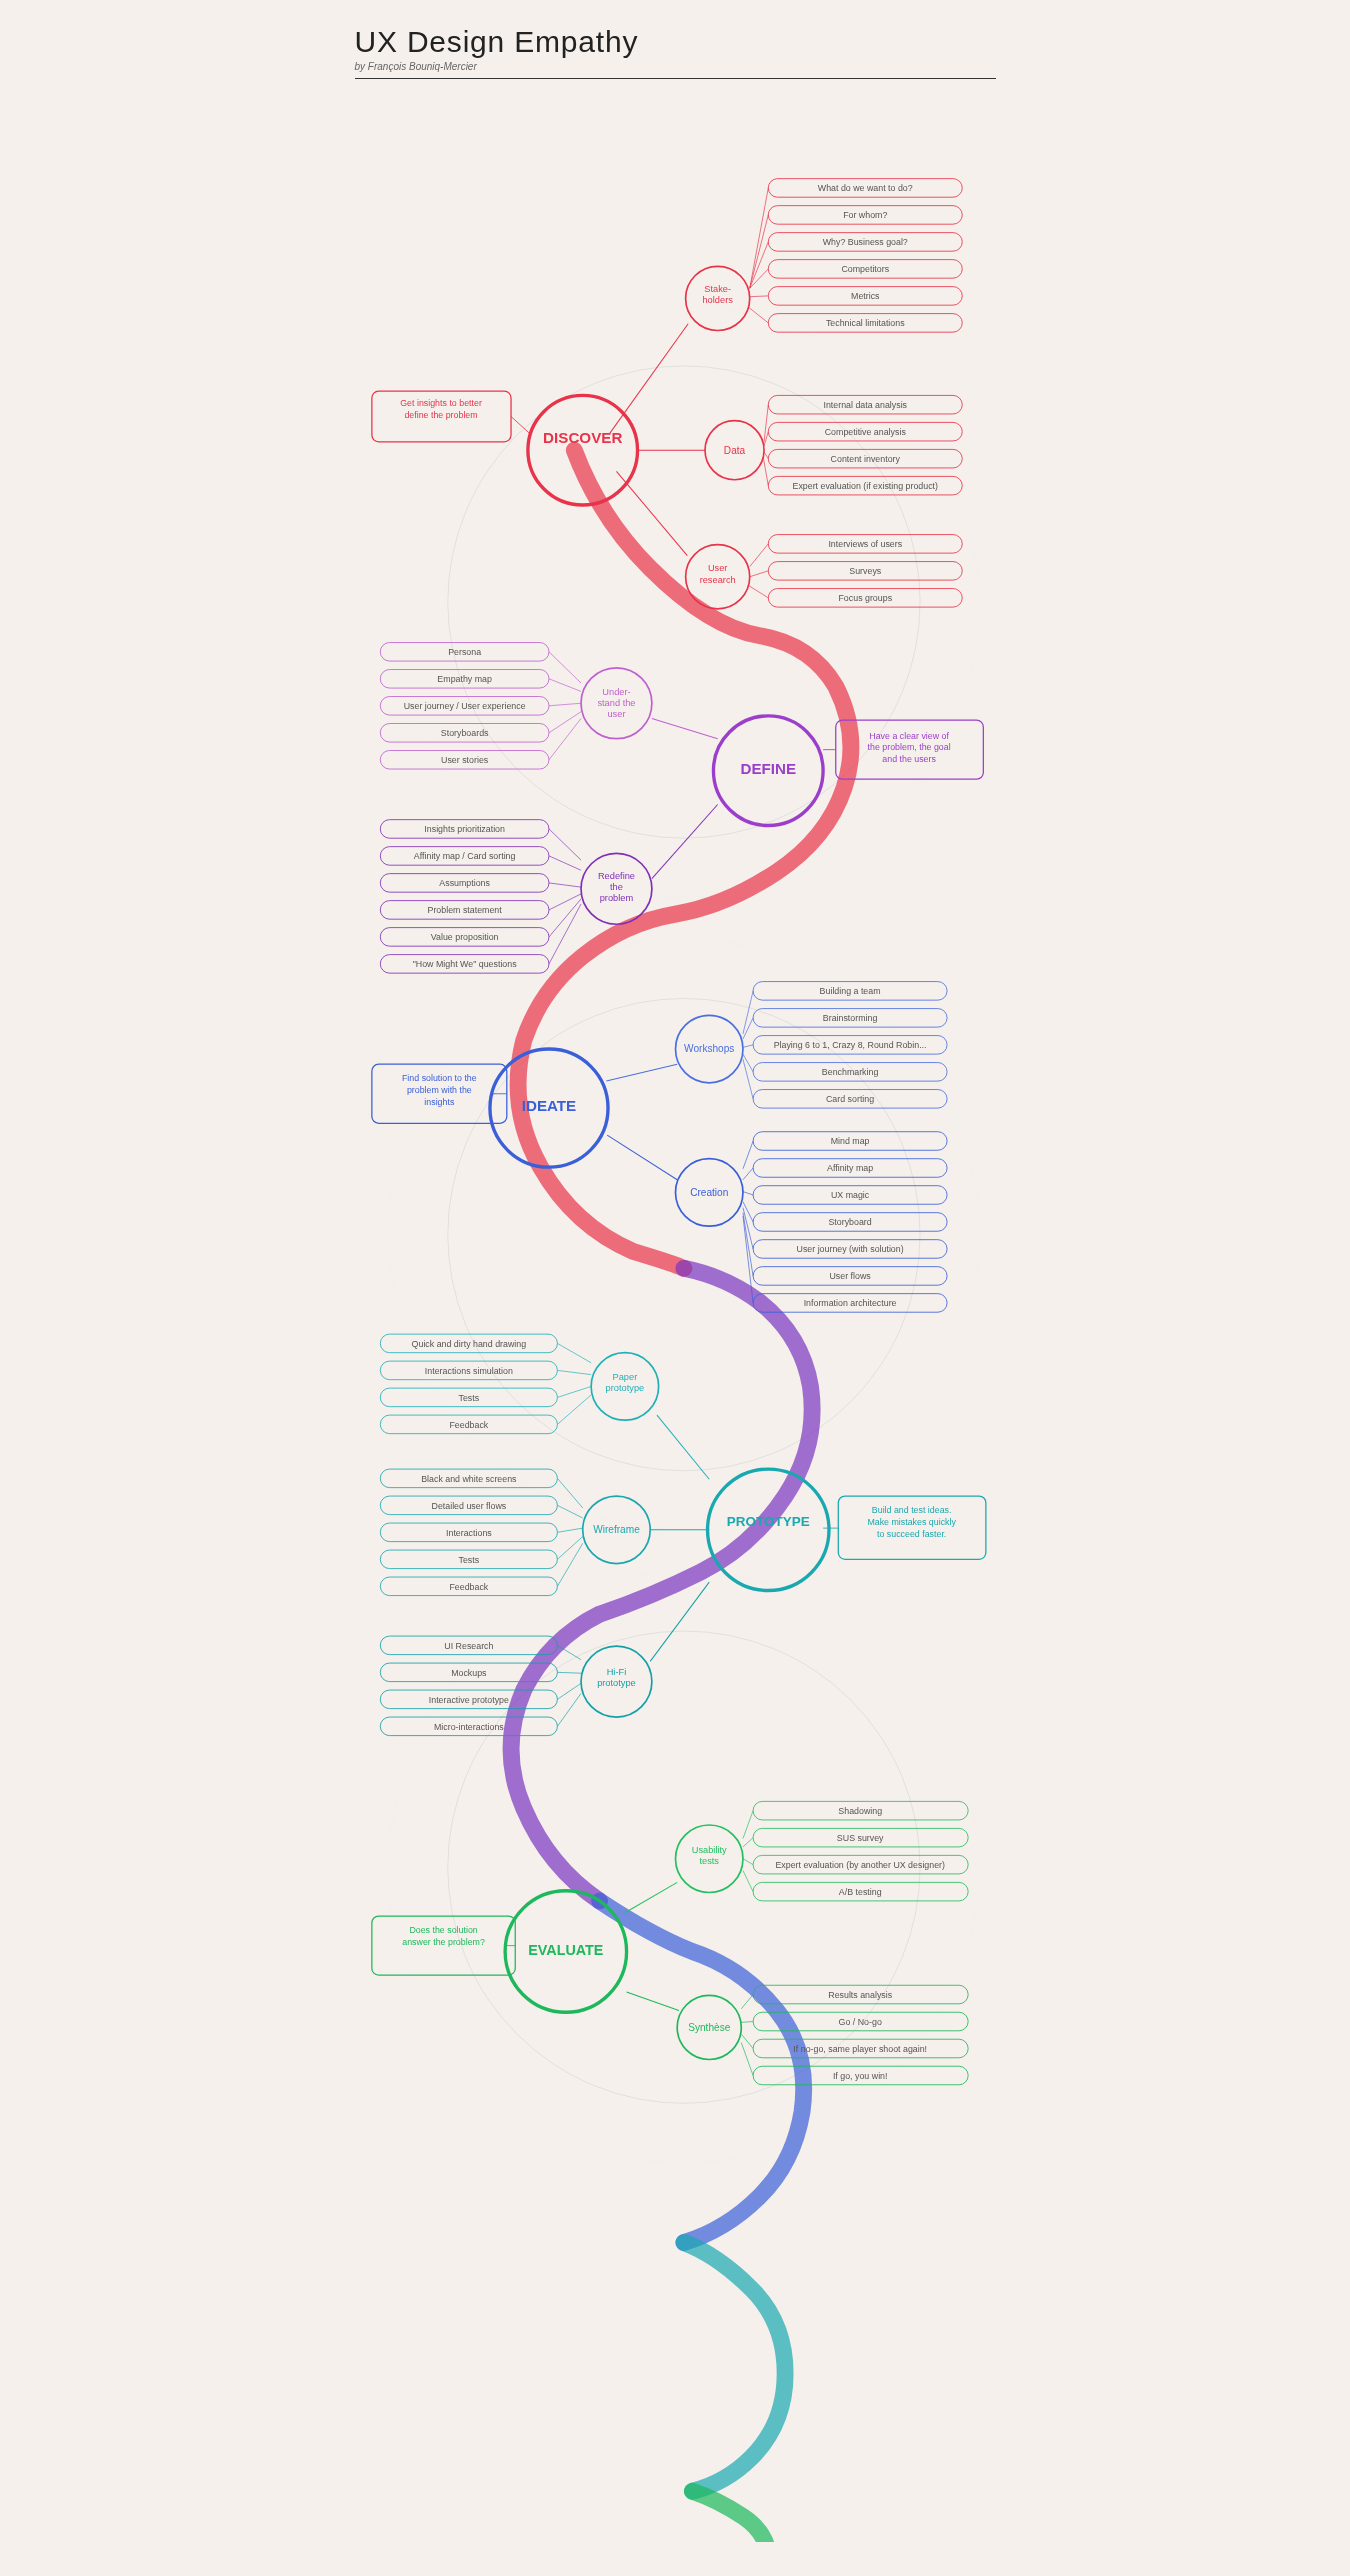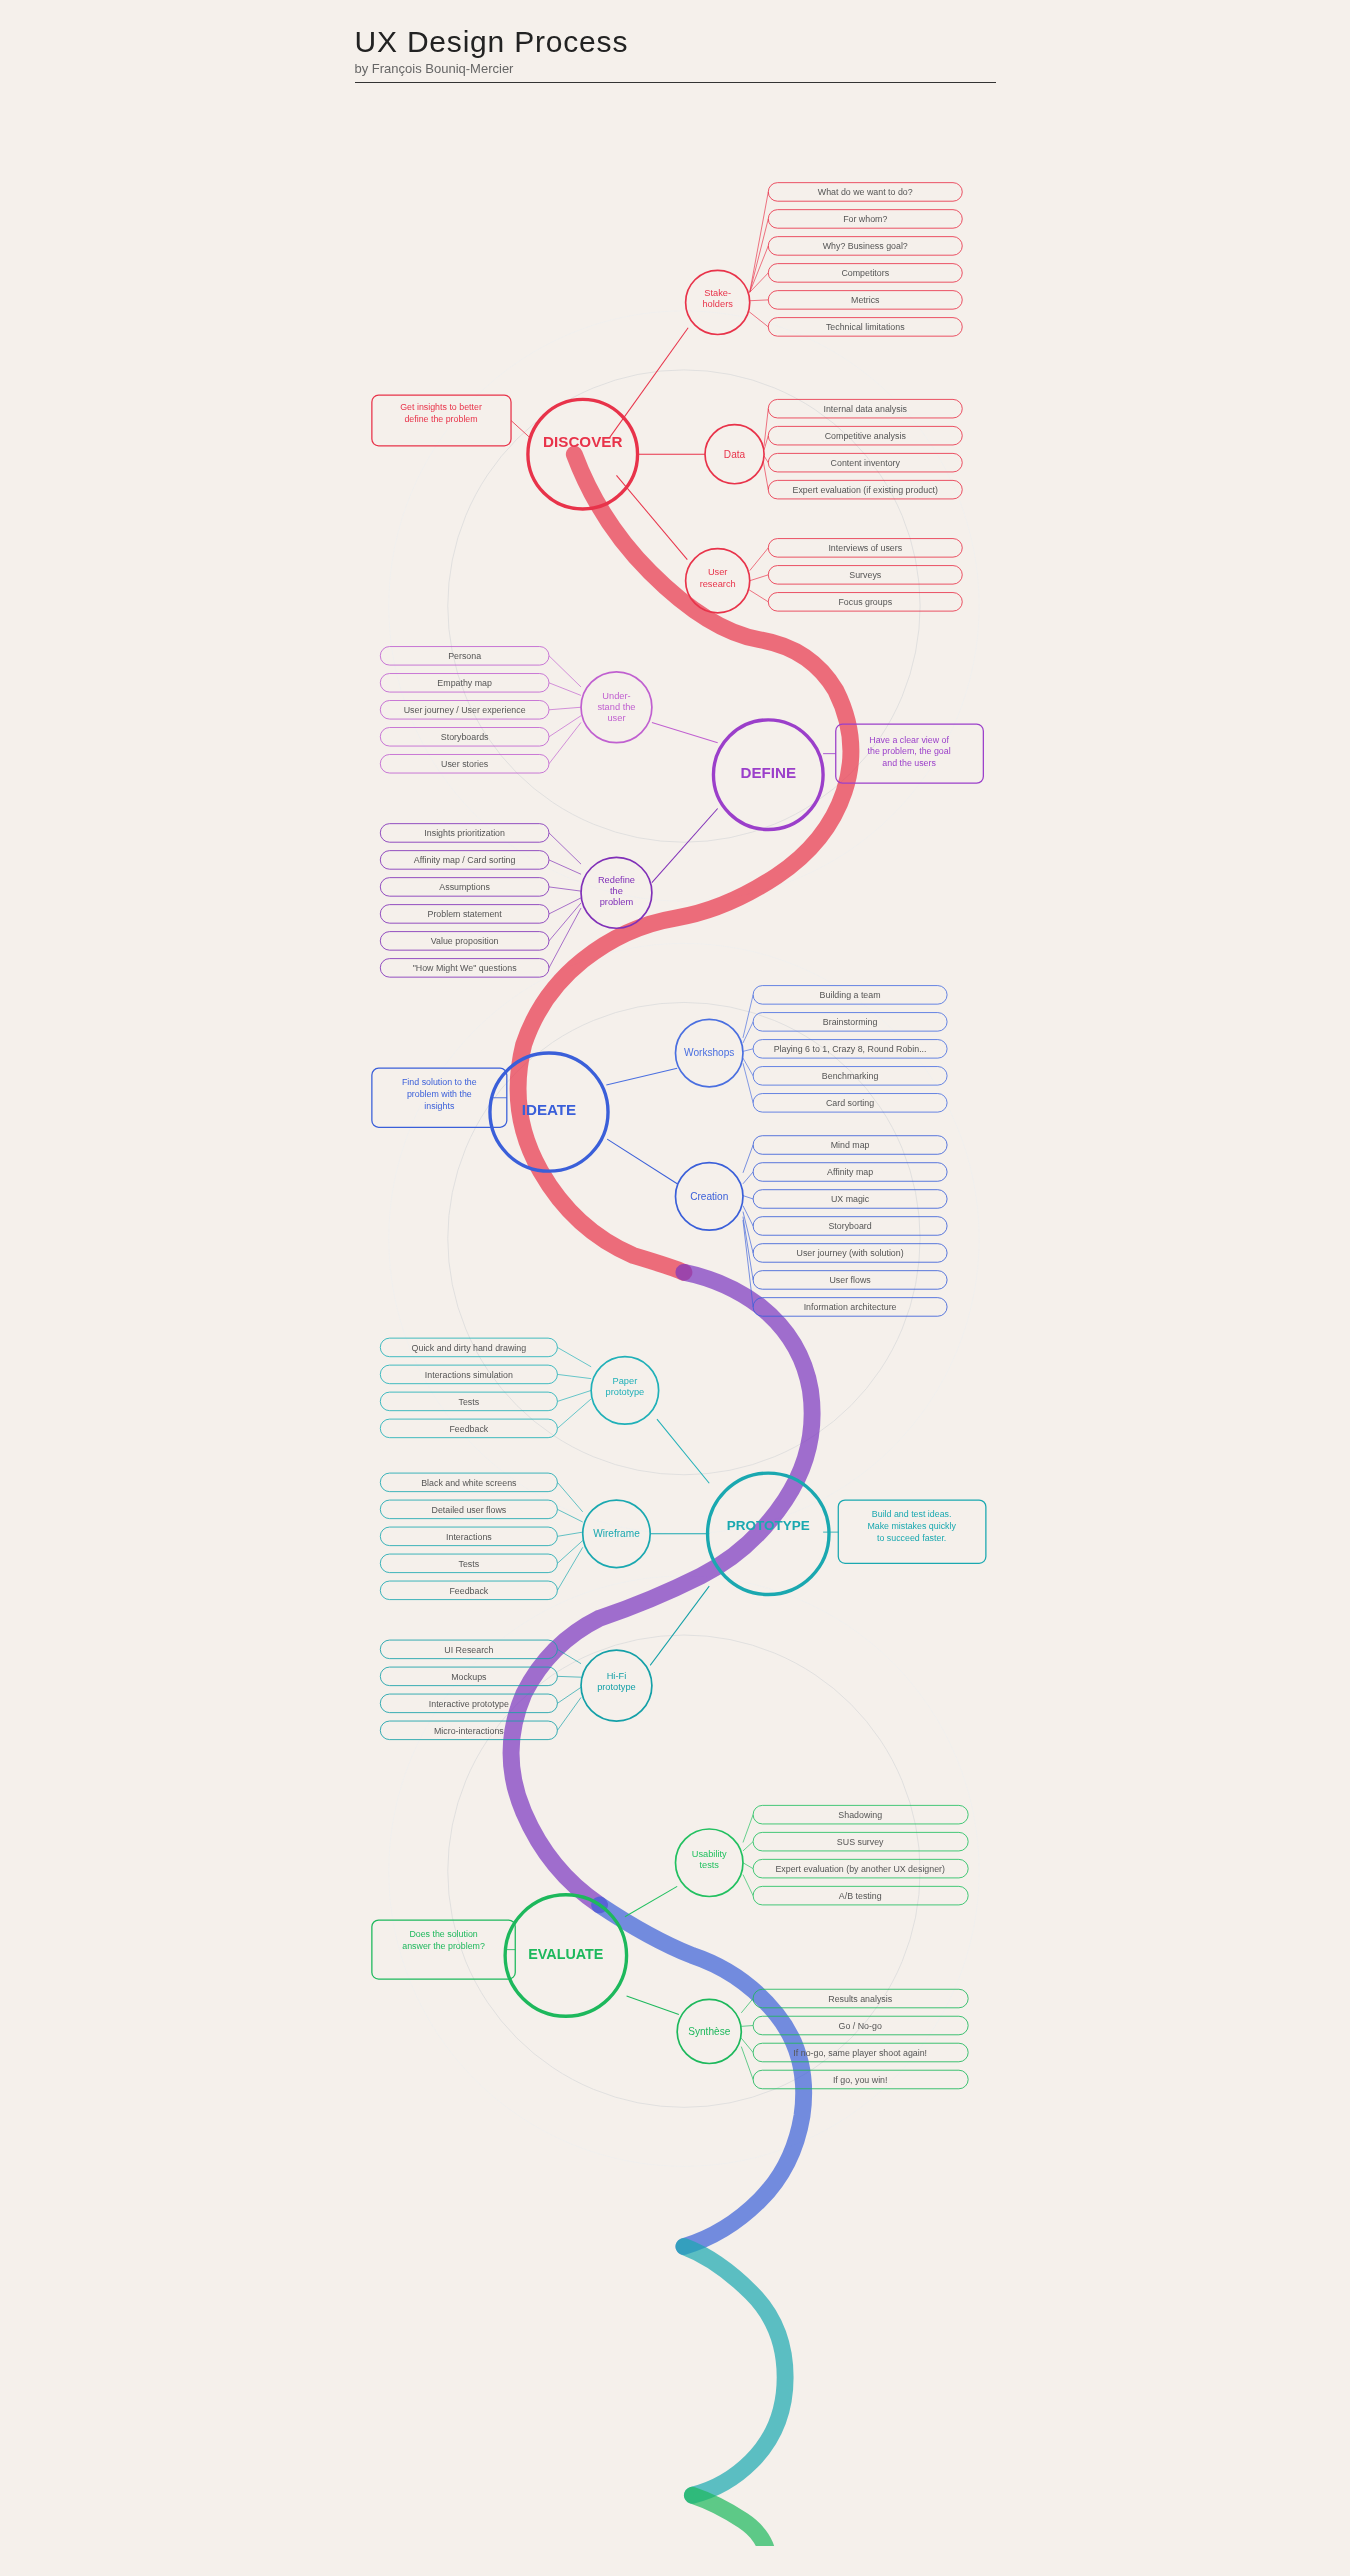--- a/index.html
+++ b/index.html
@@ -15,40 +15,41 @@
       border-bottom: 1.7px solid #333;
       padding-bottom: 6.8px;
     }
     .main-title {
       font-size: 30px;
       font-weight: 300;
       color: #222;
       letter-spacing: 0.8px;
     }
     .subtitle {
-      font-size: 13px;
+      font-size: 10px;
       color: #666;
       margin-top: 1.7px;
+      font-style: italic;
     }
 
     
     .diagram-container {
       position: relative;
       width: 100%;
     }
     svg {
       width: 100%;
       height: auto;
     }
   </style>
 </head>
 <body>
 
 <div class="title-section">
-  <div class="main-title">UX Design Process</div>
+  <div class="main-title">UX Design Empathy</div>
   <div class="subtitle">by François Bouniq-Mercier</div>
 </div>
 
 <div class="diagram-container">
 <svg viewBox="0 0 760 2900" xmlns="http://www.w3.org/2000/svg">
 
   <circle cx="390" cy="600" r="280" fill="none" stroke="#ddd" stroke-width="1"></circle>
   <circle cx="390" cy="600" r="350" fill="none" stroke="#eee" stroke-width="0.8"></circle>
   <circle cx="390" cy="1350" r="280" fill="none" stroke="#ddd" stroke-width="1"></circle>
   <circle cx="390" cy="1350" r="350" fill="none" stroke="#eee" stroke-width="0.8"></circle>

